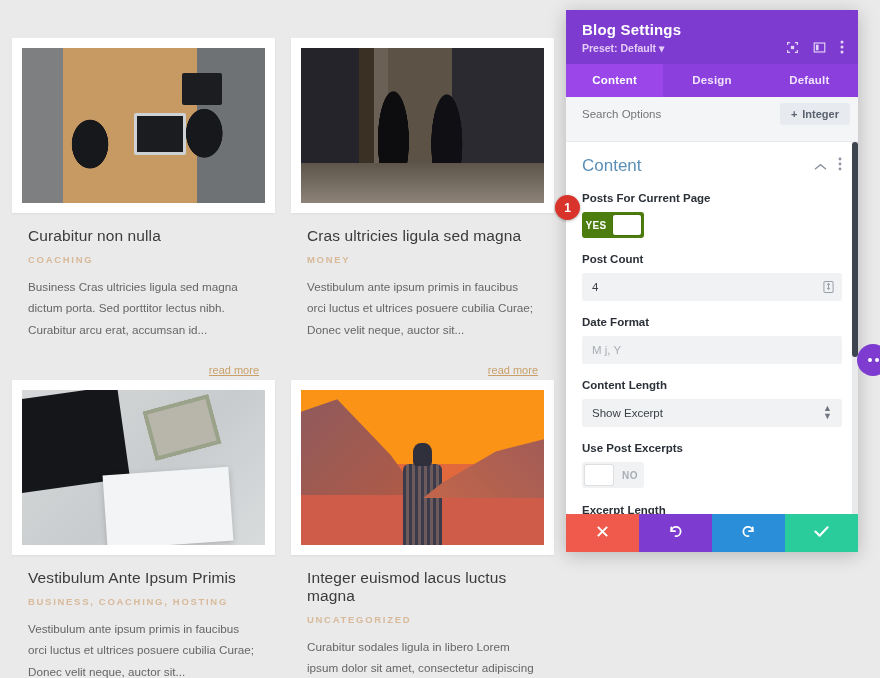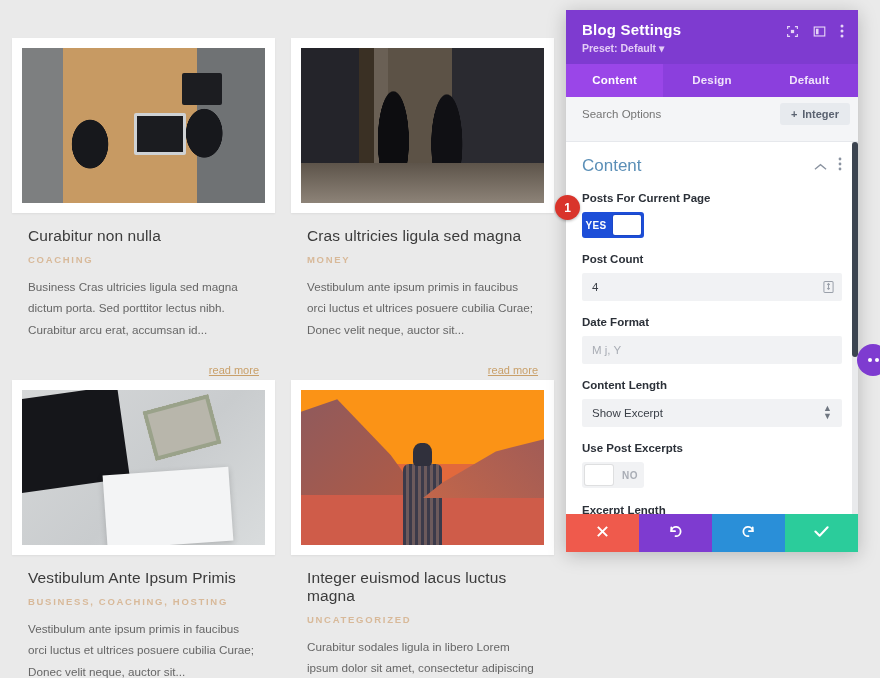--- a/index.html
+++ b/index.html
@@ -130,21 +130,21 @@
     position: absolute; left: 566px; top: 10px;
     width: 292px; height: 542px;
     background: #fff;
     box-shadow: 0 3px 18px rgba(0,0,0,.22);
     display: flex; flex-direction: column;
     overflow: hidden;
   }
   .panel-header {
     background: #7e3bd0;
     padding: 11px 14px 10px 16px;
-    display: flex; align-items: flex-start; justify-content: space-between;
+    display: flex; align-items: flex-end; justify-content: space-between;
   }
   .panel-title {
     color: #fff; font-size: 15px; font-weight: 700; letter-spacing: .2px;
   }
   .panel-preset {
     color: #e3ccf6; font-size: 10.5px; font-weight: 700; margin-top: 4px;
   }
   .panel-header-icons { display: flex; align-items: center; gap: 14px; padding-top: 3px; }
   .hicon { color: #e6d5f7; display: flex; }
   .panel-tabs { display: flex; background: #8b3fdd; }
@@ -204,21 +204,21 @@
     appearance: none; cursor: pointer;
   }
   .select-arrows {
     position: absolute; right: 10px; top: 50%; transform: translateY(-50%);
     color: #6f7680; font-size: 9px; line-height: .85; pointer-events: none;
   }
   .toggle {
     display: inline-flex; align-items: center; width: 62px; height: 26px;
     border-radius: 3px; cursor: pointer; overflow: hidden;
   }
-  .toggle.on { background: #1d4ed8; flex-direction: row; }
+  .toggle.on { background: #4d7c0f; flex-direction: row; }
   .toggle.off { background: #f1f2f4; flex-direction: row-reverse; }
   .toggle-label {
     flex: 1; text-align: center; font-size: 10px; font-weight: 700;
     letter-spacing: .4px;
   }
   .toggle.on .toggle-label { color: #fff; }
   .toggle.off .toggle-label { color: #a9adb5; }
   .toggle-knob {
     width: 28px; height: 20px; margin: 0 3px;
     background: #fff; border-radius: 2px;

